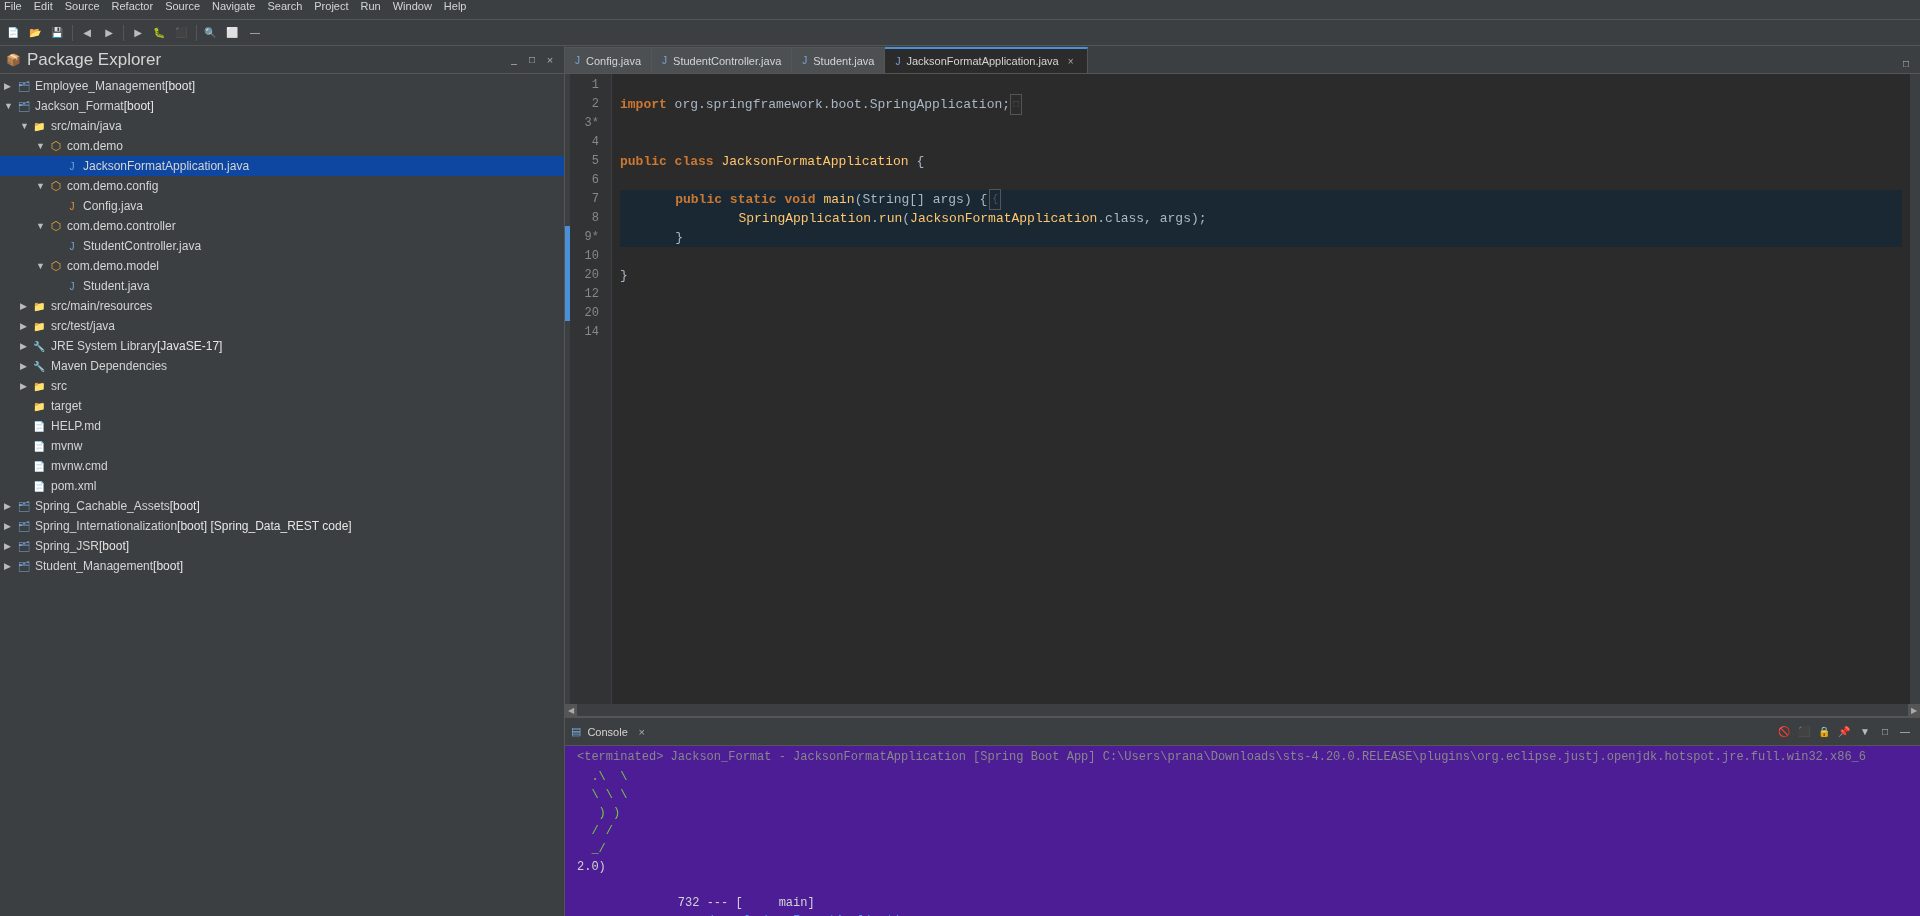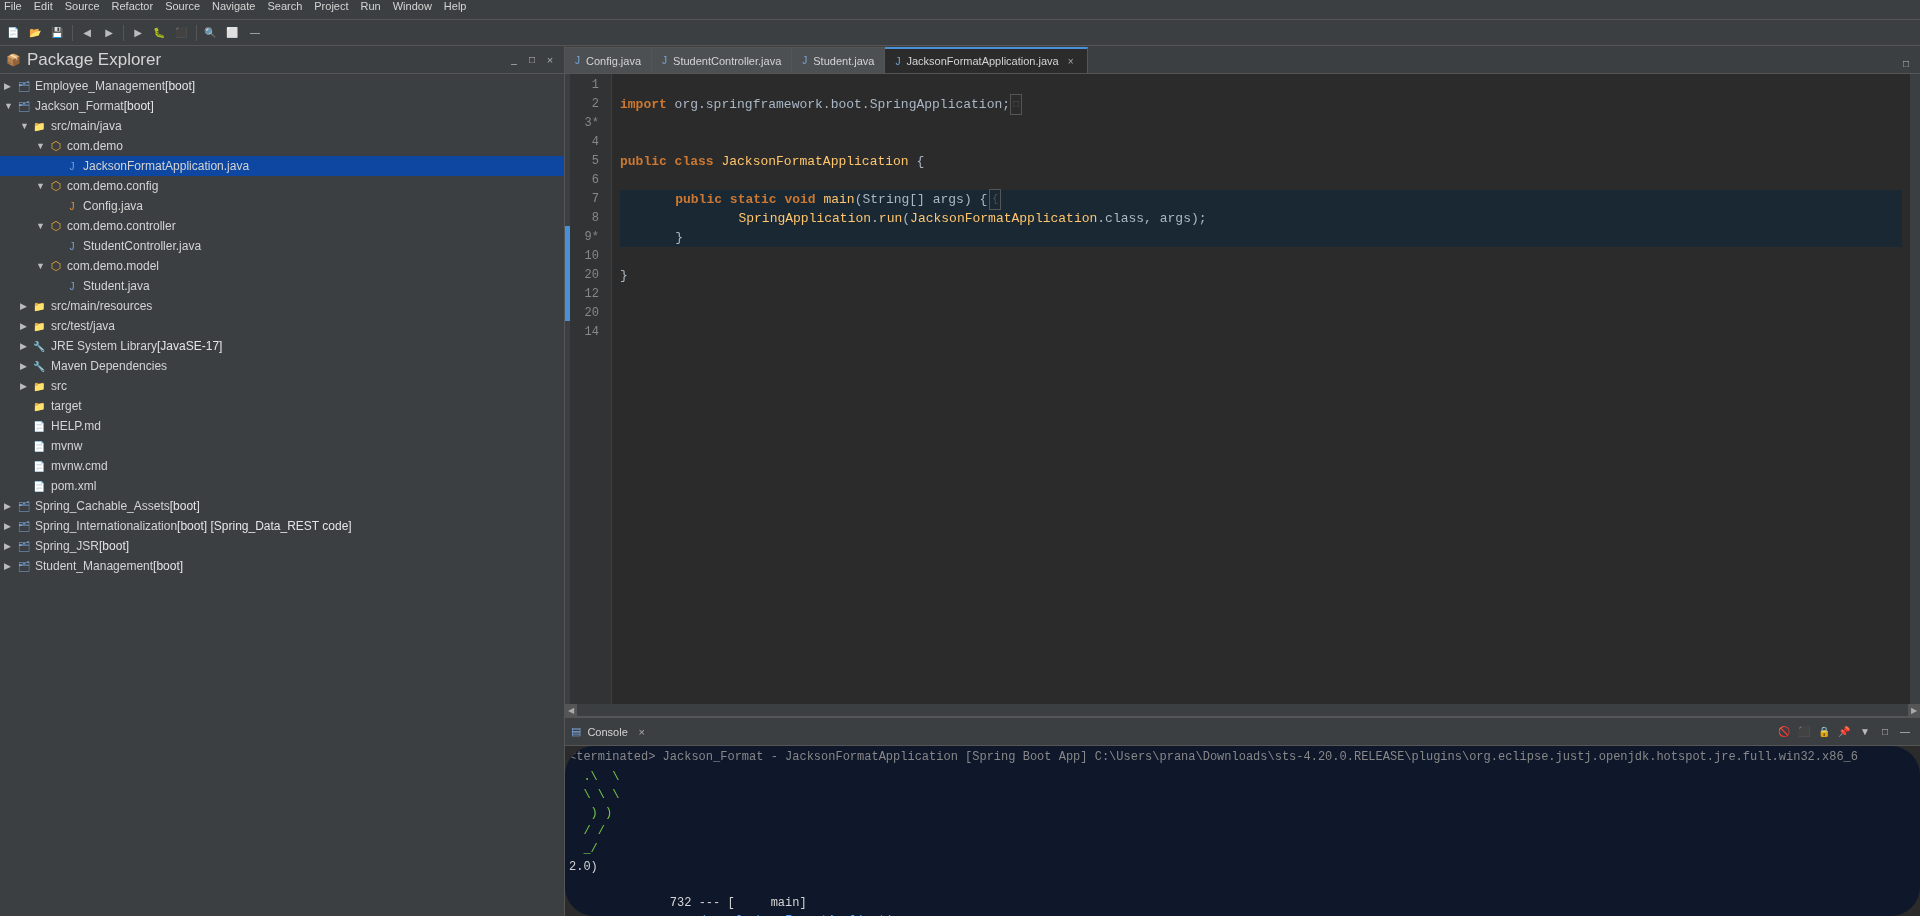--- a/index.html
+++ b/index.html
@@ -306,27 +306,26 @@
       display: flex;
       align-items: center;
       gap: 4px;
       font-size: 11px;
       color: #d4d4d4;
       cursor: pointer;
     }
 
     .console-content {
       flex: 1;
-      padding: 4px 4px;
+      padding: 4px 12px;
       font-family: 'Consolas', 'Courier New', monospace;
       font-size: 12px;
       overflow: auto;
-      background: #0f172a;
+      background: #4c1d95;
       color: #d4d4d4;
-      border-radius: 29px;
     }
 
     .console-terminated {
       color: #888;
       font-size: 12px;
       margin-bottom: 4px;
     }
 
     .console-link {
       color: #4a9eff;

